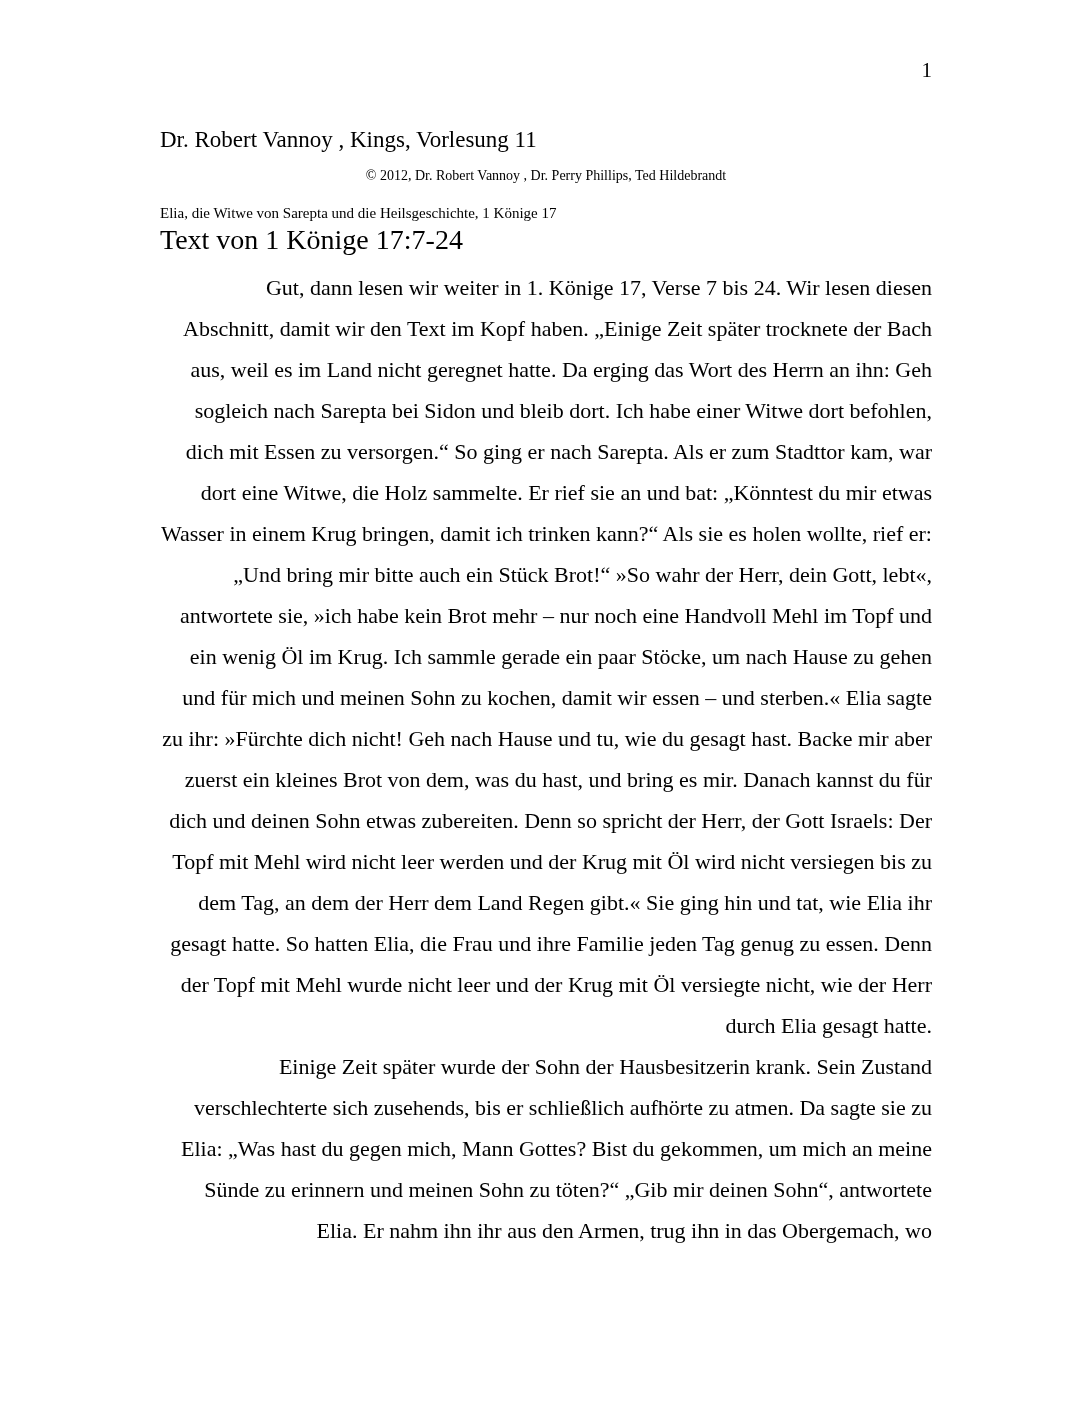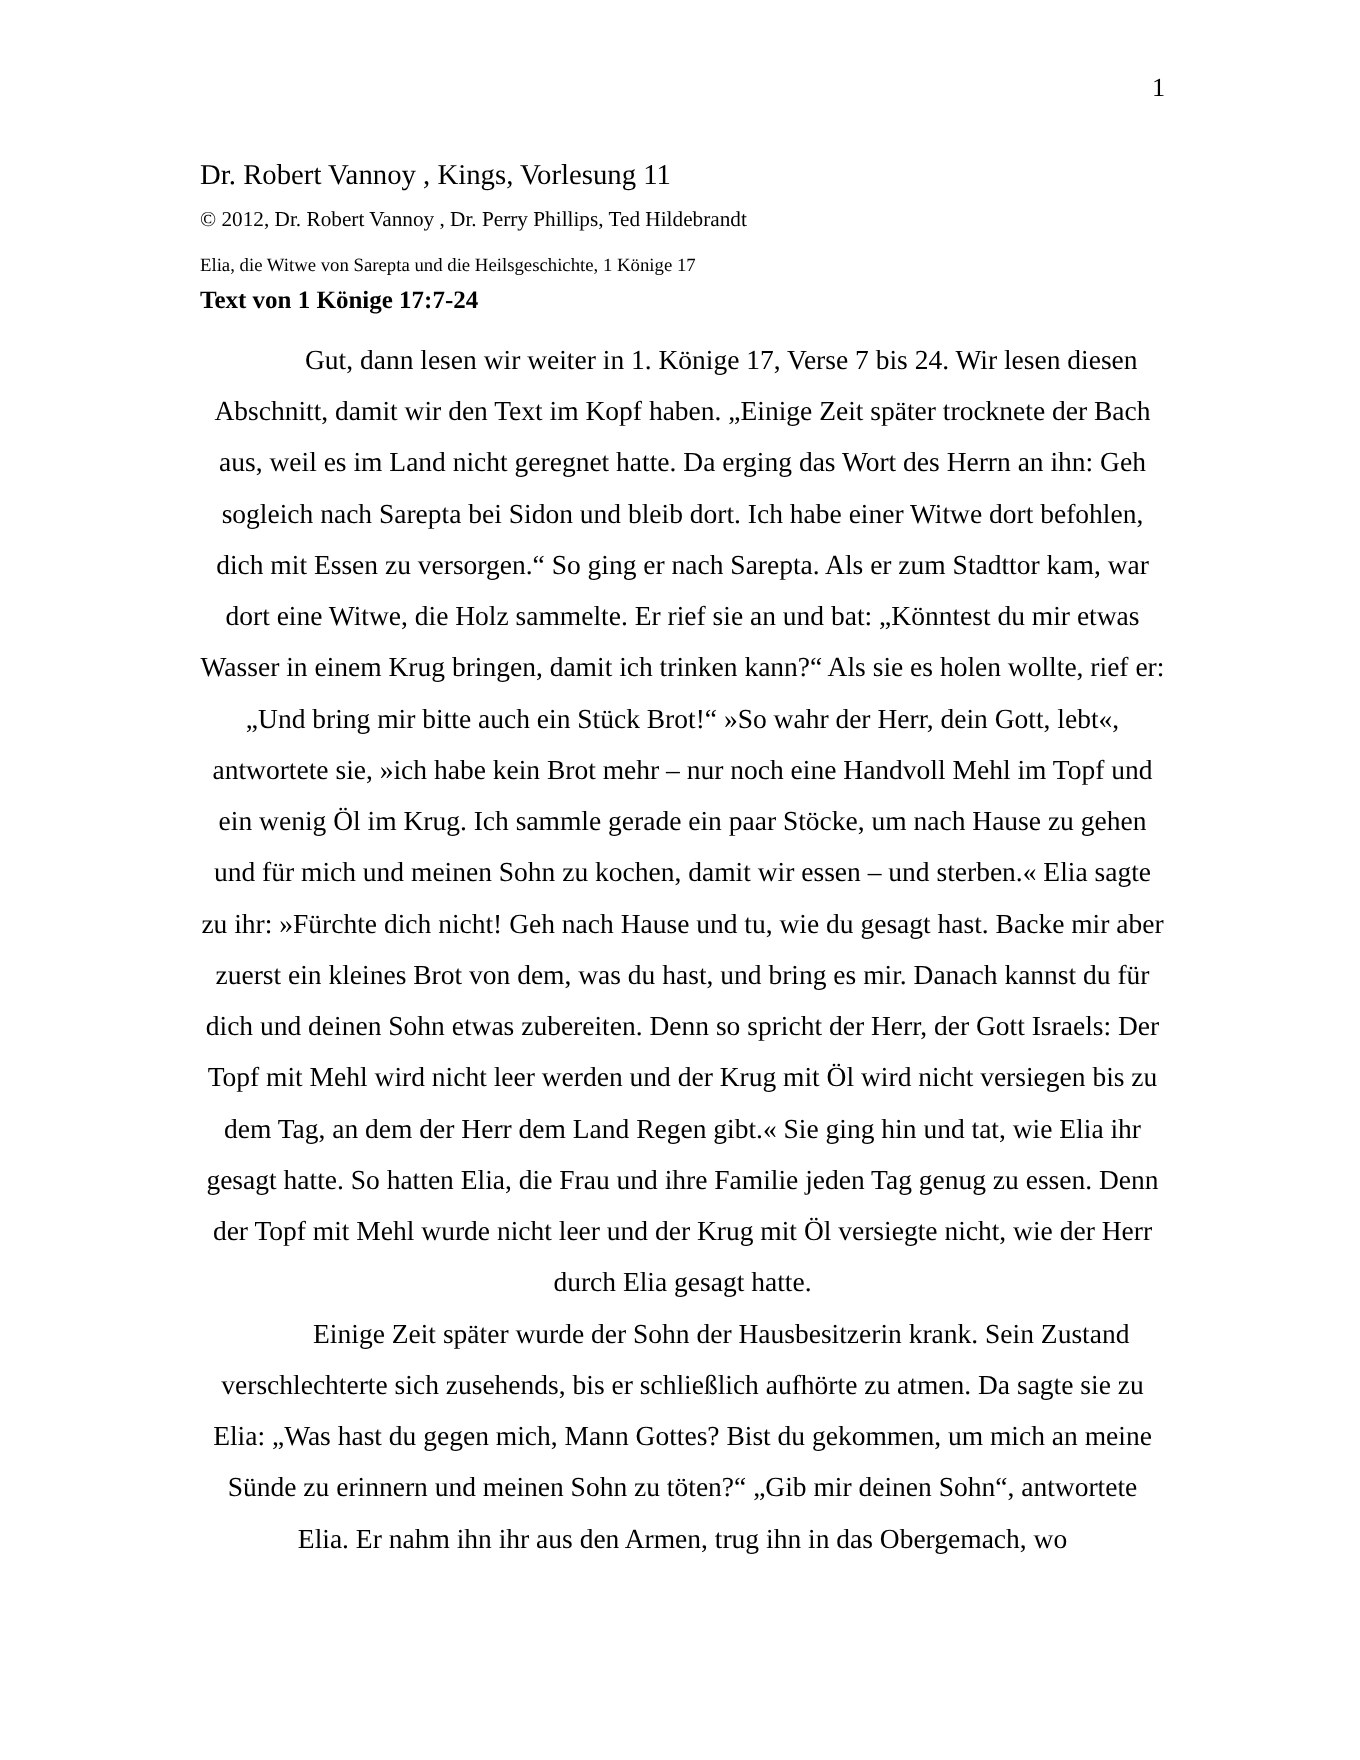--- a/index.html
+++ b/index.html
@@ -24,40 +24,40 @@
     line-height: 24px;
     margin-bottom: 44px;
   }
   .doc-title {
     font-size: 23px;
     font-weight: normal;
     line-height: 28px;
     margin: 0 0 12px 0;
   }
   .copyright {
-    font-size: 17px;
+    font-size: 14px;
     line-height: 20px;
     margin: 0 0 14px 0;
+    text-align: center;
   }
   .section-heading {
     font-size: 15px;
     font-weight: normal;
     line-height: 26px;
     margin: 0 0 1px 0;
   }
   .subheading {
-    font-size: 20px;
+    font-size: 28px;
     line-height: 26px;
     margin: 0 0 14px 0;
-    font-weight: bold;
   }
   .body-para {
     font-size: 22px;
     line-height: 41px;
-    text-align: center;
+    text-align: right;
     text-indent: 62px;
     margin: 0;
   }
 </style>
 </head>
 <body>
 
 <div class="page">
   <div class="page-number">1</div>
 

